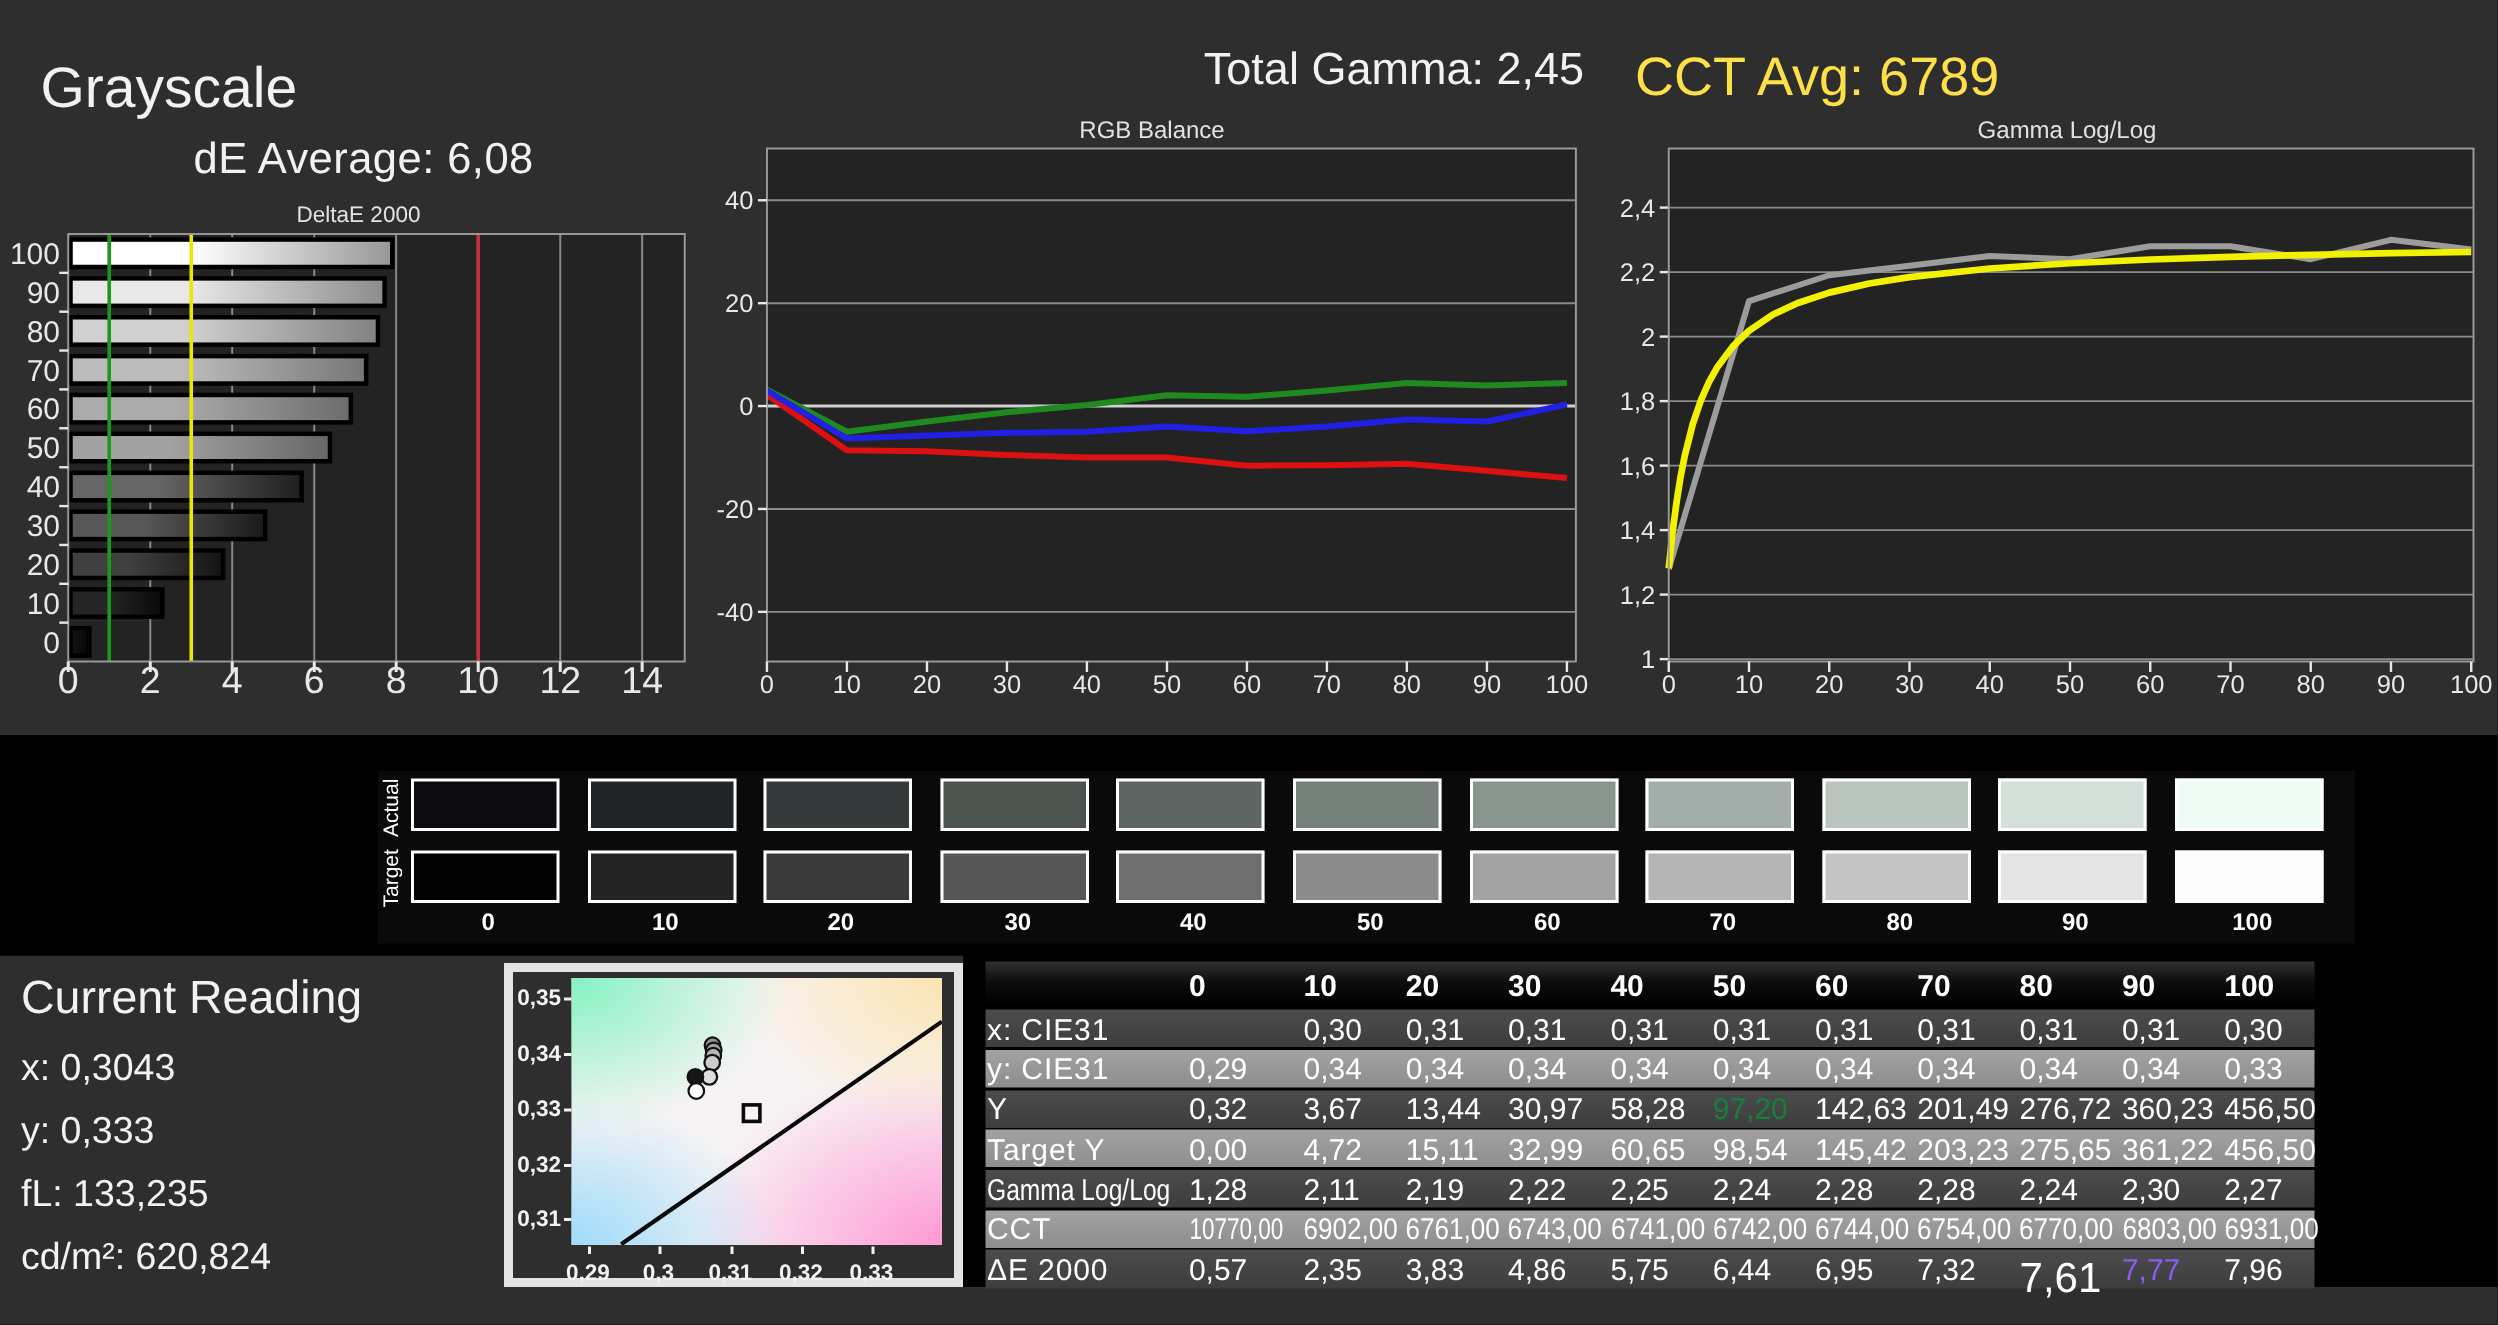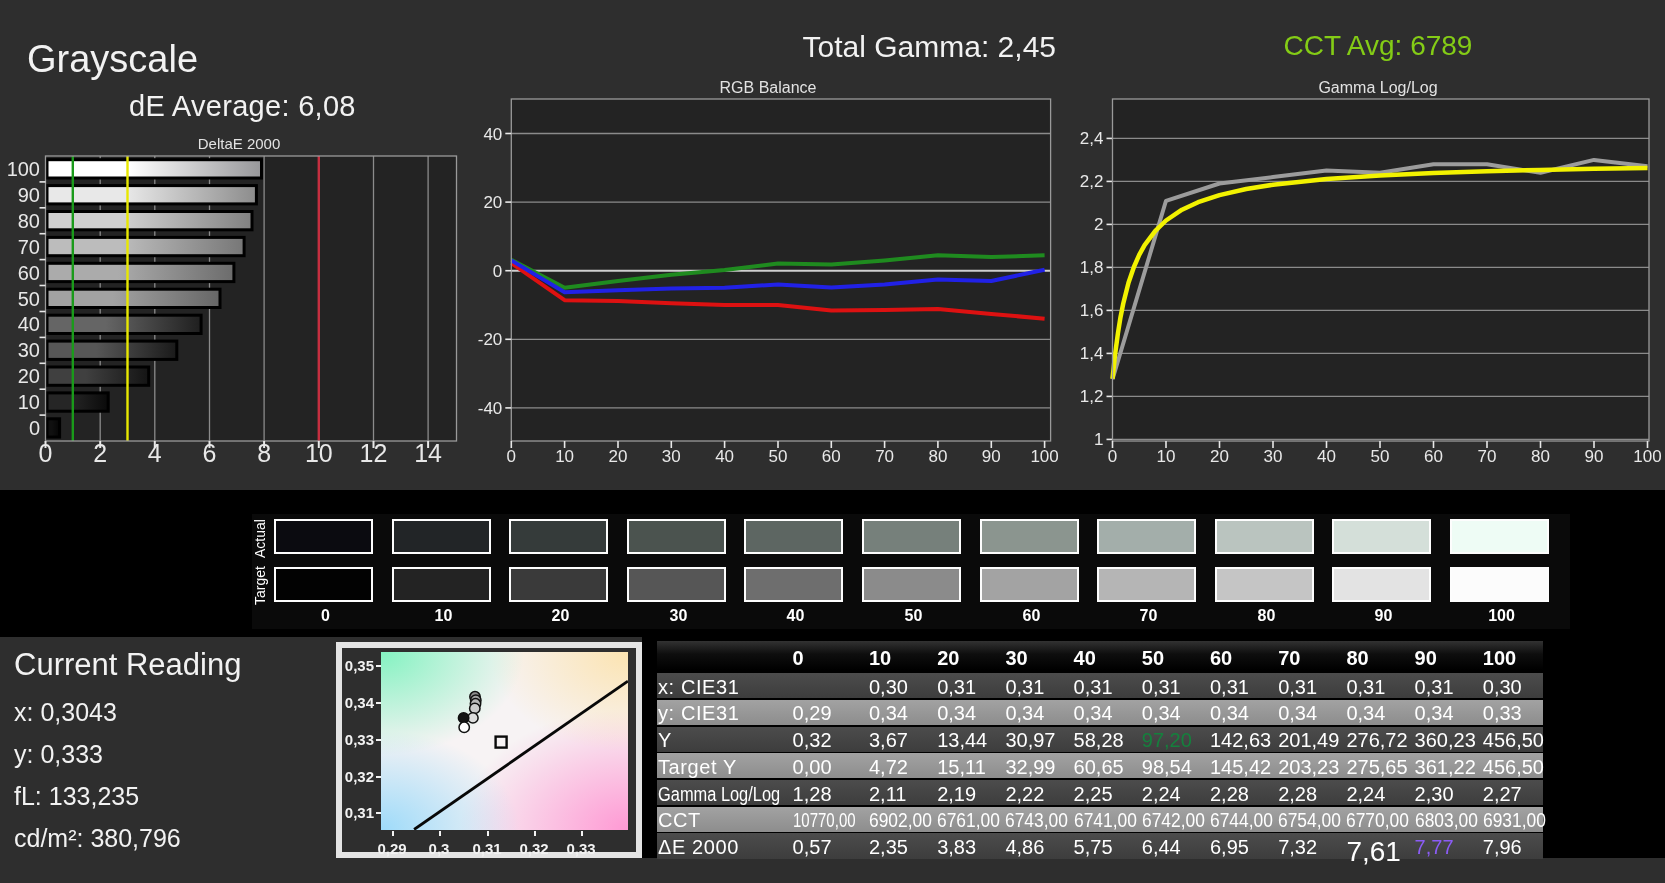--- a/index.html
+++ b/index.html
@@ -5,21 +5,21 @@
 </style></head><body>
 <div style="position:absolute;left:0;top:0;width:1665px;height:490px;background:#2e2e2e"></div>
 <div style="position:absolute;left:0;top:637px;width:642px;height:221px;background:#2e2e2e"></div>
 <div style="position:absolute;left:642px;top:637px;width:1023px;height:221px;background:#000"></div>
 <div style="position:absolute;left:0;top:858px;width:1665px;height:25px;background:#2e2e2e"></div>
 <div style="position:absolute;left:27px;top:38px;color:#f2f2f2;font-size:38px">Grayscale</div>
 <div style="position:absolute;left:129px;top:90px;color:#f2f2f2;font-size:29px;letter-spacing:0.3px">dE Average: 6,08</div>
 <div style="position:absolute;left:39px;top:135px;width:400px;text-align:center;color:#e2e2e2;font-size:15px">DeltaE 2000</div>
 <div style="position:absolute;left:480px;top:30px;width:576px;text-align:right;color:#f2f2f2;font-size:30px">Total Gamma: 2,45</div>
 <div style="position:absolute;left:480px;top:79px;width:576px;text-align:center;color:#e2e2e2;font-size:16px">RGB Balance</div>
-<div style="position:absolute;left:1090px;top:30px;width:576px;text-align:center;color:#84cc16;font-size:28px">CCT Avg: 6789</div>
+<div style="position:absolute;left:1090px;top:30px;width:576px;color:#fde047;font-size:36px">CCT Avg: 6789</div>
 <div style="position:absolute;left:1090px;top:79px;width:576px;text-align:center;color:#e2e2e2;font-size:16px">Gamma Log/Log</div>
 <svg width="480" height="490" style="position:absolute;left:0;top:0">
 <defs>
 <linearGradient id="bg0" x1="0" y1="0" x2="1" y2="0">
         <stop offset="0" stop-color="#ffffff"></stop>
         <stop offset="0.38" stop-color="#ffffff"></stop>
         <stop offset="1" stop-color="#97979a"></stop>
       </linearGradient>
 <linearGradient id="bg1" x1="0" y1="0" x2="1" y2="0">
         <stop offset="0" stop-color="#e8e8e8"></stop>
@@ -263,21 +263,21 @@
 <div style="position:absolute;left:1332px;top:519px;width:99px;height:35px;background:#d4dfd9;border:2px solid #fdfdfd"></div>
 <div style="position:absolute;left:1332px;top:567px;width:99px;height:35px;background:#e3e3e3;border:2px solid #fdfdfd"></div>
 <div style="position:absolute;left:1312px;top:607px;width:143px;text-align:center;color:#fff;font-size:16px;font-weight:bold">90</div>
 <div style="position:absolute;left:1450px;top:519px;width:99px;height:35px;background:#eefcf5;border:2px solid #fdfdfd"></div>
 <div style="position:absolute;left:1450px;top:567px;width:99px;height:35px;background:#fcfcfc;border:2px solid #fdfdfd"></div>
 <div style="position:absolute;left:1430px;top:607px;width:143px;text-align:center;color:#fff;font-size:16px;font-weight:bold">100</div>
 <div style="position:absolute;left:14px;top:647px;color:#f2f2f2;font-size:31px">Current Reading</div>
 <div style="position:absolute;left:14px;top:698px;color:#f2f2f2;font-size:25px">x: 0,3043</div>
 <div style="position:absolute;left:14px;top:740px;color:#f2f2f2;font-size:25px">y: 0,333</div>
 <div style="position:absolute;left:14px;top:782px;color:#f2f2f2;font-size:25px">fL: 133,235</div>
-<div style="position:absolute;left:14px;top:824px;color:#f2f2f2;font-size:25px">cd/m²: 380,796</div>
+<div style="position:absolute;left:14px;top:824px;color:#f2f2f2;font-size:25px">cd/m²: 620,824</div>
 <div style="position:absolute;left:336px;top:642px;width:306px;height:216px;background:#e4e4e4"></div>
 <div style="position:absolute;left:342px;top:648px;width:294px;height:204px;background:#2e2e2e"></div>
 <div style="position:absolute;left:381px;top:652px;width:247px;height:178px;background:radial-gradient(ellipse 100% 100% at 0% 0%, rgba(125,242,190,0.95), rgba(125,242,190,0) 58%),radial-gradient(ellipse 100% 100% at 100% 0%, rgba(252,226,170,0.9), rgba(252,226,170,0) 56%),radial-gradient(ellipse 100% 100% at 0% 100%, rgba(148,216,250,0.9), rgba(148,216,250,0) 56%),radial-gradient(ellipse 110% 110% at 100% 100%, rgba(255,148,210,0.95), rgba(255,148,210,0) 62%),#f7f3f4"></div>
 <svg width="247" height="178" style="position:absolute;left:381px;top:652px">
 <line x1="33.1" y1="177.5" x2="246.9" y2="29.1" stroke="#080808" stroke-width="2.8"></line>
 <rect x="114.6" y="84.6" width="11" height="11" fill="none" stroke="#0a0a0a" stroke-width="2.4"></rect>
 <circle cx="94.0" cy="44.8" r="5.2" fill="#8f8f8f" stroke="#111" stroke-width="1.5"></circle>
 <circle cx="94.8" cy="48.2" r="5.2" fill="#a2a2a2" stroke="#111" stroke-width="1.5"></circle>
 <circle cx="94.5" cy="51.8" r="5.2" fill="#b8b8b8" stroke="#111" stroke-width="1.5"></circle>
 <circle cx="93.8" cy="56.4" r="5.2" fill="#cccccc" stroke="#111" stroke-width="1.5"></circle>

